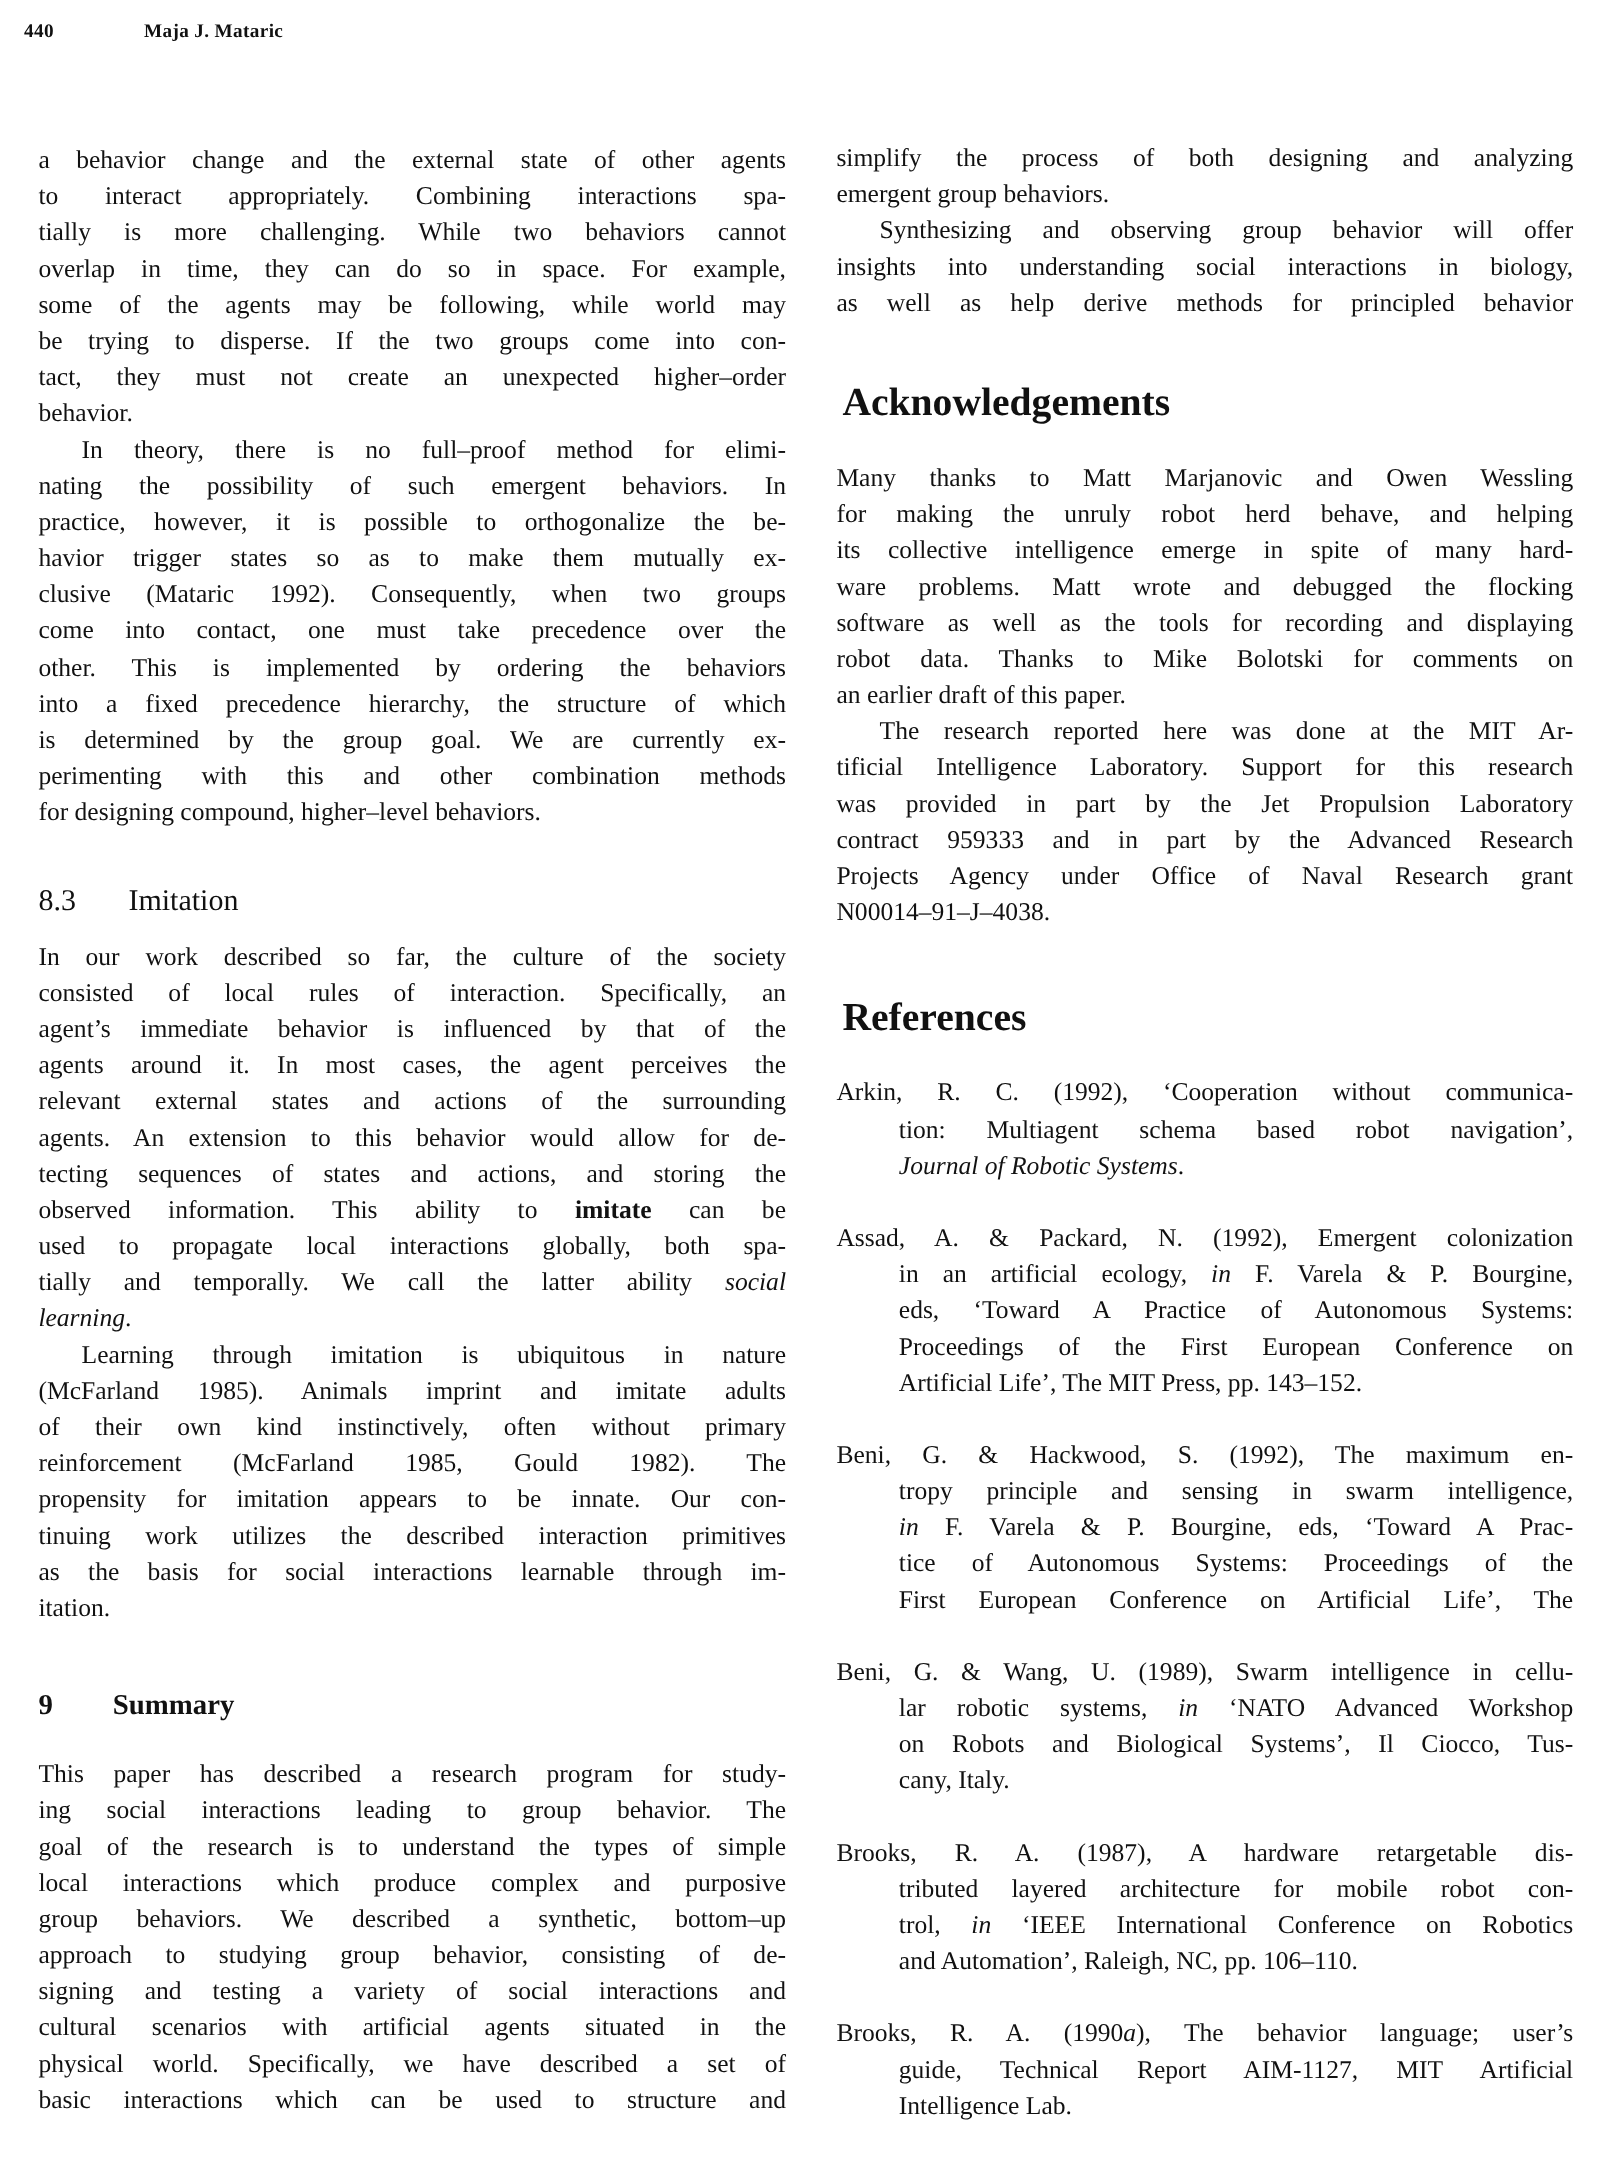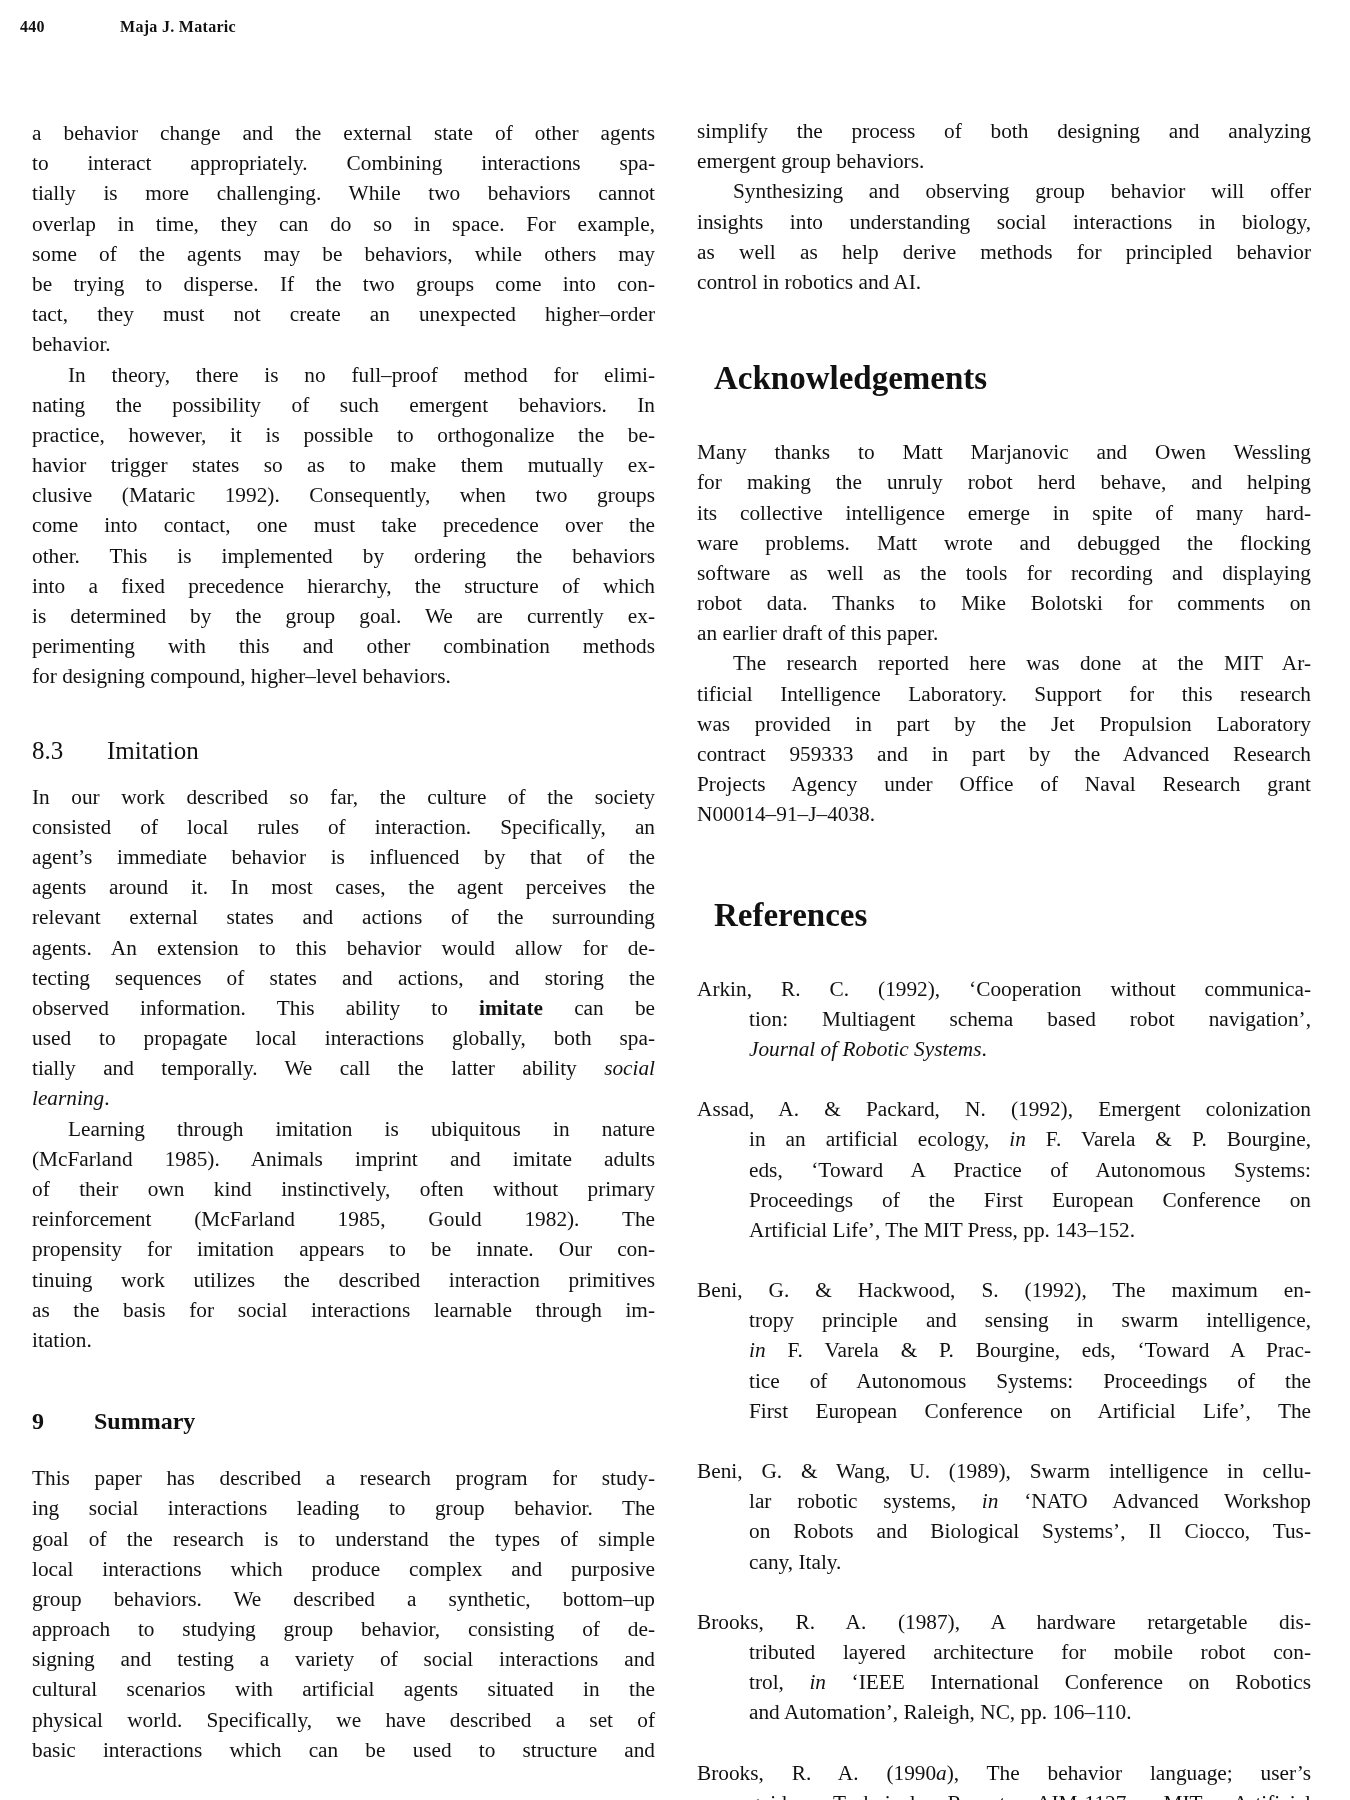--- a/index.html
+++ b/index.html
@@ -11,41 +11,41 @@
   .col-left { left: 32px; width: 623px; }
   .col-right { left: 697px; width: 614px; }
   .ln { display: block; font-size: 21.3px; line-height: 30.2px; height: 30.2px; text-align: justify; text-align-last: justify; white-space: nowrap; overflow: visible; }
   .ln.last { text-align-last: left; }
   .ln.indent { padding-left: 36px; }
   .para { margin: 0; }
   h2.subsec { font-size: 25px; font-weight: normal; margin: 0; line-height: 34px; }
   h2.subsec .num { display: inline-block; width: 75px; }
   h1.sec { font-size: 24px; font-weight: bold; margin: 0; line-height: 40px; font-weight: 700; }
   h1.sec .num { display: inline-block; width: 62px; }
-  h1.head { font-size: 33px; font-weight: bold; margin: 17px; line-height: 40px; }
+  h1.head { font-size: 33px; font-weight: bold; margin: 5px; line-height: 40px; }
   .ref { margin: 0 0 30px 0; }
   .ref .ln.hang { padding-left: 52px; }
   i, .it { font-style: italic; }
   .bold { font-weight: bold; }
 </style>
 </head>
 <body>
 
 <div class="running-head">
   <span class="pg">440</span><span>Maja J. Mataric</span>
 </div>
 
 <div class="col col-left">
 
   <div class="para">
     <span class="ln">a behavior change and the external state of other agents</span>
     <span class="ln">to interact appropriately.  Combining interactions spa-</span>
     <span class="ln">tially is more challenging.  While two behaviors cannot</span>
     <span class="ln">overlap in time, they can do so in space.  For example,</span>
-    <span class="ln">some of the agents may be behaviors, while others may</span>
+    <span class="ln">some of the agents may be following, while world may</span>
     <span class="ln">be trying to disperse.  If the two groups come into con-</span>
     <span class="ln">tact, they must not create an unexpected higher–order</span>
     <span class="ln last">behavior.</span>
   </div>
 
   <div class="para">
     <span class="ln indent">In theory, there is no full–proof method for elimi-</span>
     <span class="ln">nating the possibility of such emergent behaviors.  In</span>
     <span class="ln">practice, however, it is possible to orthogonalize the be-</span>
     <span class="ln">havior trigger states so as to make them mutually ex-</span>
@@ -112,21 +112,20 @@
 <div class="col col-right" style="top:116px">
 
   <div class="para">
     <span class="ln">simplify the process of both designing and analyzing</span>
     <span class="ln last">emergent group behaviors.</span>
   </div>
   <div class="para">
     <span class="ln indent">Synthesizing and observing group behavior will offer</span>
     <span class="ln">insights into understanding social interactions in biology,</span>
     <span class="ln">as well as help derive methods for principled behavior</span>
-    <span class="ln last">control in robotics and AI.</span>
   </div>
 
   <div style="height:44px"></div>
   <h1 class="head">Acknowledgements</h1>
   <div style="height:22px"></div>
 
   <div class="para">
     <span class="ln">Many thanks to Matt Marjanovic and Owen Wessling</span>
     <span class="ln">for making the unruly robot herd behave, and helping</span>
     <span class="ln">its collective intelligence emerge in spite of many hard-</span>

